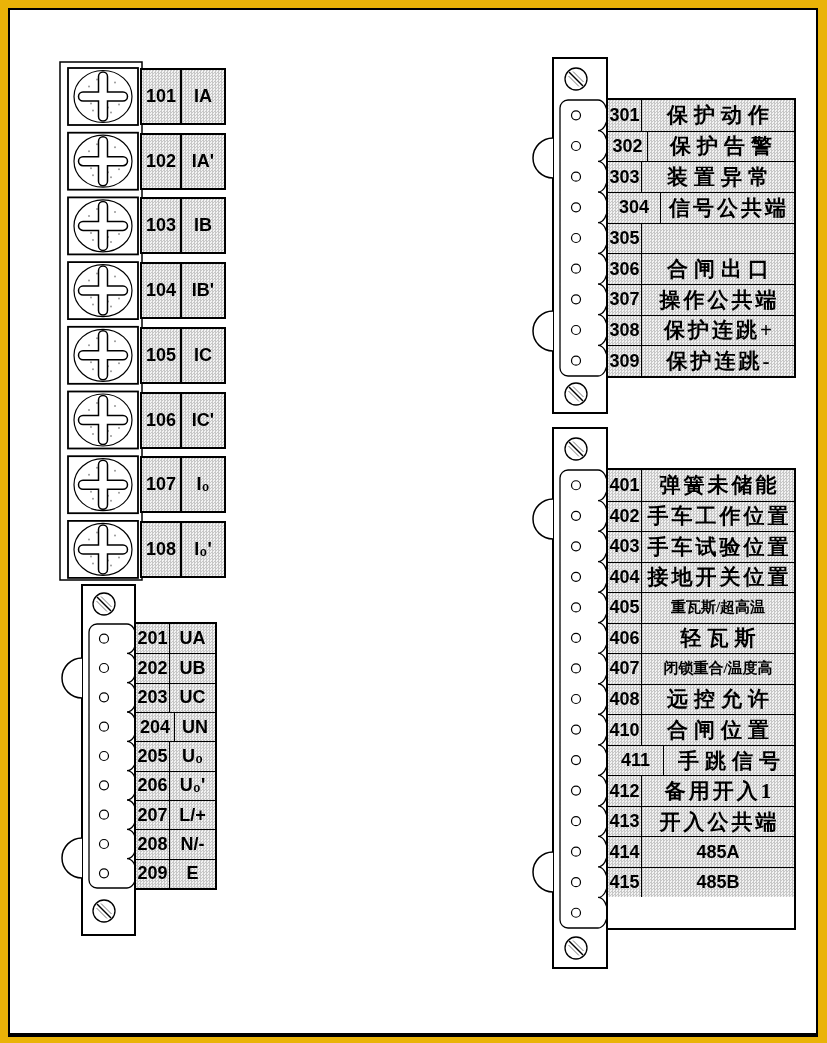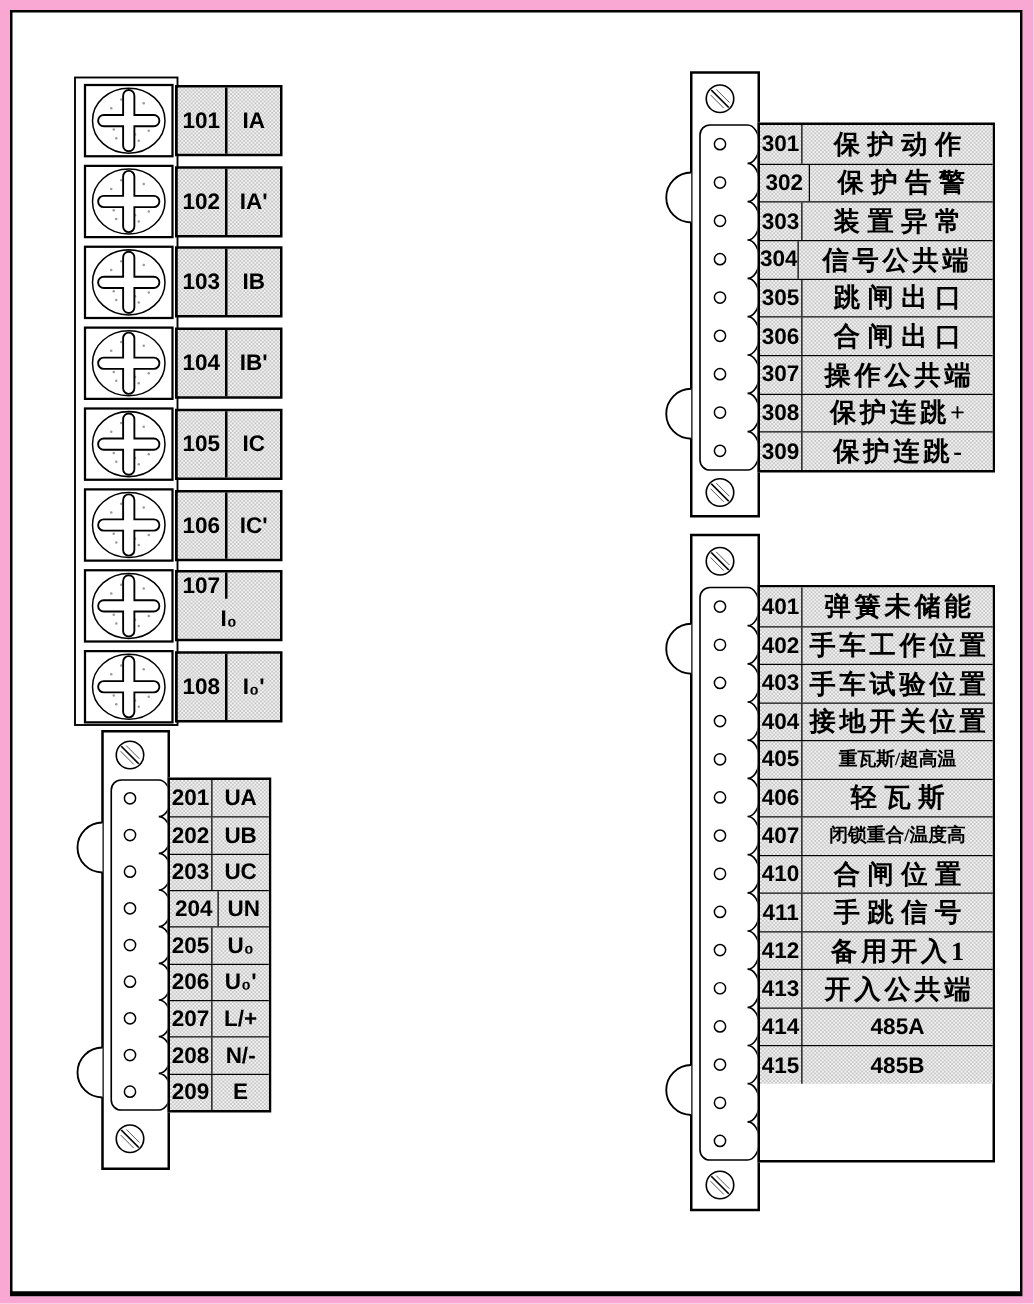--- a/index.html
+++ b/index.html
@@ -1,16 +1,16 @@
 <!DOCTYPE html>
 <html><head>
 <meta charset="utf-8">
 <style>
   html,body{margin:0;padding:0;background:#fff;}
-  #canvas{position:relative;width:827px;height:1043px;background:#f9a8d4;overflow:hidden;
+  #canvas{position:relative;width:827px;height:1043px;background:#eab308;overflow:hidden;
           font-family:"Liberation Sans","DejaVu Sans",sans-serif;text-decoration:underline;}
   #frame{position:absolute;left:8px;top:8px;width:806px;height:1023px;
          border:2px solid #000;border-bottom-width:4px;background:#fff;}
   #hw{position:absolute;left:0;top:0;}
   .hatch{background:conic-gradient(#c7c7c7 0 25%,#f3f3f3 0 50%,#c7c7c7 0 75%,#f3f3f3 0) 0 0/3px 3px;}
   
   .b1row{position:absolute;left:140px;width:86px;height:57px;display:flex;
          border:2px solid #000;box-sizing:border-box;font-size:20px;font-weight:bold;color:#000;}
   .b1row .tnum{width:40px;border-right:2px solid #000;}
   
@@ -263,21 +263,21 @@
         <div class="tlab">IB'</div>
       </div>
       <div class="b1row hatch" style="top: 326.8px;">
         <div class="tnum">105</div>
         <div class="tlab">IC</div>
       </div>
       <div class="b1row hatch" style="top: 391.5px;">
         <div class="tnum">106</div>
         <div class="tlab">IC'</div>
       </div>
-      <div class="b1row hatch" style="top: 456.2px; flex-direction: column;">
+      <div class="b1row hatch" style="top: 456.2px;">
         <div class="tnum">107</div>
         <div class="tlab">I₀</div>
       </div>
       <div class="b1row hatch" style="top: 520.9px;">
         <div class="tnum">108</div>
         <div class="tlab">I₀'</div>
       </div>
       <div class="tblock" style="left: 134px; top: 622px; width: 83px; height: 268px; grid-template-rows: repeat(9, 1fr);">
         <div class="trow hatch">
           <div class="tnum" style="width: 34px;">201</div>
@@ -323,26 +323,25 @@
         </div>
         <div class="trow hatch">
           <div class="tnum" style="width: 40px;">302</div>
           <div class="tlab cjk sp6">保护告警</div>
         </div>
         <div class="trow hatch">
           <div class="tnum" style="width: 34px;">303</div>
           <div class="tlab cjk sp6">装置异常</div>
         </div>
         <div class="trow hatch">
-          <div class="tnum" style="width: 31px; text-align: right;">304</div>
+          <div class="tnum" style="width: 53px; text-align: right;">304</div>
           <div class="tlab cjk sp3">信号公共端</div>
         </div>
         <div class="trow hatch">
           <div class="tnum" style="width: 34px;">305</div>
-          <div class="tlab cjk sp6">跳闸出口</div>
         </div>
         <div class="trow hatch">
           <div class="tnum" style="width: 34px;">306</div>
           <div class="tlab cjk sp6">合闸出口</div>
         </div>
         <div class="trow hatch">
           <div class="tnum" style="width: 34px;">307</div>
           <div class="tlab cjk sp3">操作公共端</div>
         </div>
         <div class="trow hatch">
@@ -377,25 +376,29 @@
         </div>
         <div class="trow hatch">
           <div class="tnum" style="width: 34px;">406</div>
           <div class="tlab cjk sp6">轻瓦斯</div>
         </div>
         <div class="trow hatch">
           <div class="tnum" style="width: 34px;">407</div>
           <div class="tlab cjk tight">闭锁重合/温度高</div>
         </div>
         <div class="trow hatch">
+          <div class="tnum" style="width: 34px;">408</div>
+          <div class="tlab cjk sp6">远控允许</div>
+        </div>
+        <div class="trow hatch">
           <div class="tnum" style="width: 34px;">410</div>
           <div class="tlab cjk sp6">合闸位置</div>
         </div>
         <div class="trow hatch">
-          <div class="tnum" style="width: 34px;">411</div>
+          <div class="tnum" style="width: 56px;">411</div>
           <div class="tlab cjk sp6">手跳信号</div>
         </div>
         <div class="trow hatch">
           <div class="tnum" style="width: 34px;">412</div>
           <div class="tlab cjk sp3">备用开入1</div>
         </div>
         <div class="trow hatch">
           <div class="tnum" style="width: 34px;">413</div>
           <div class="tlab cjk sp3">开入公共端</div>
         </div>

